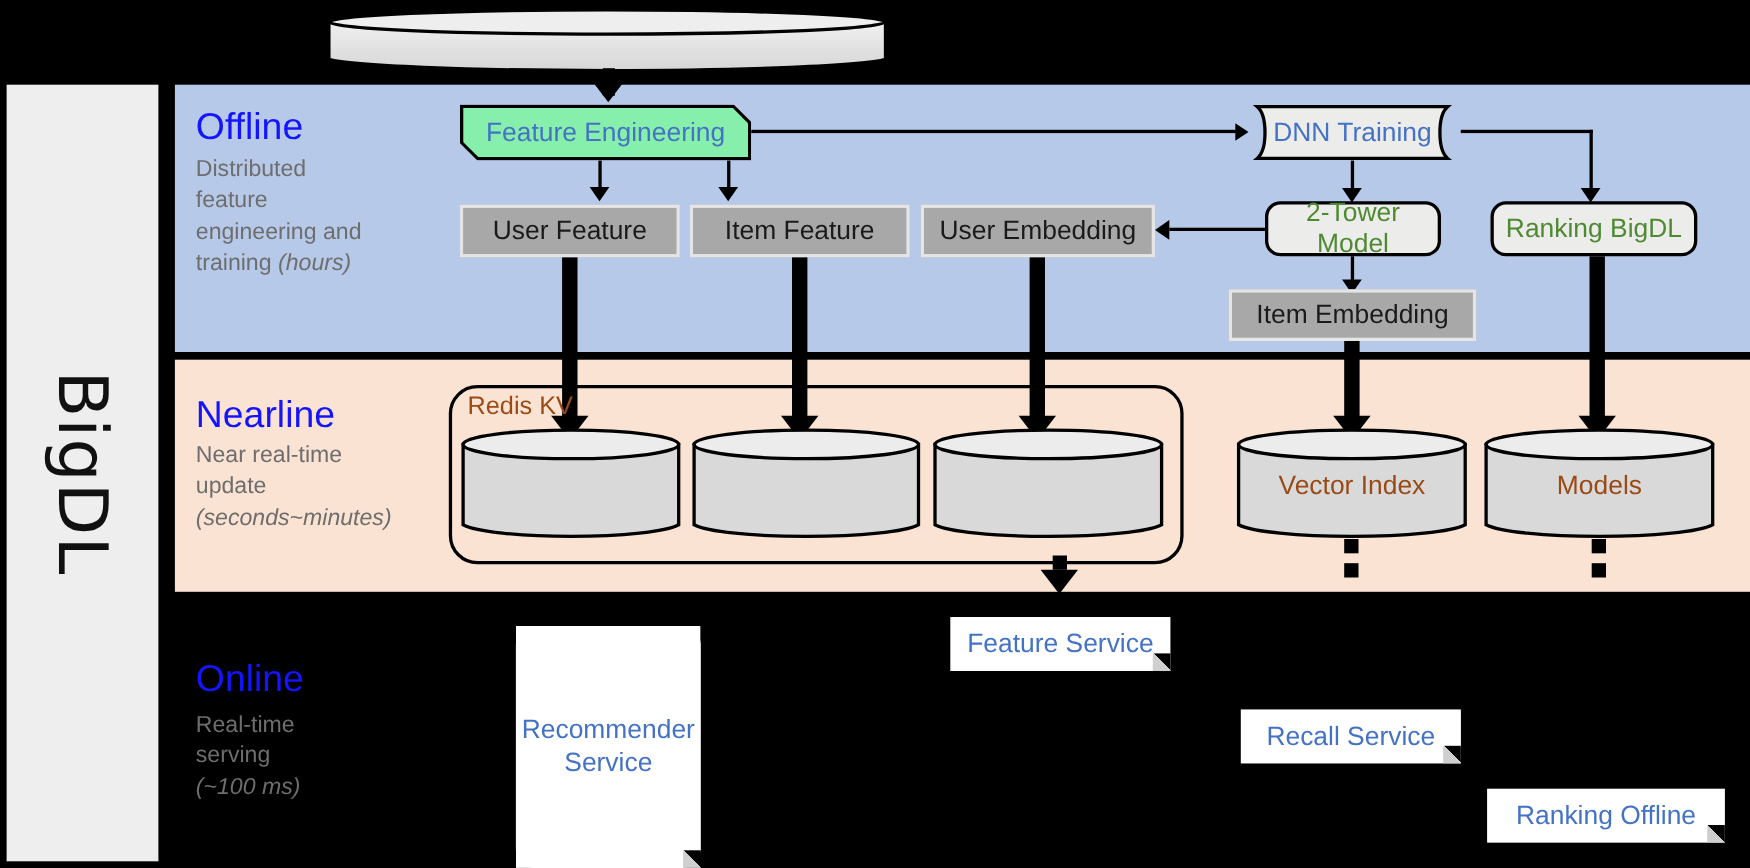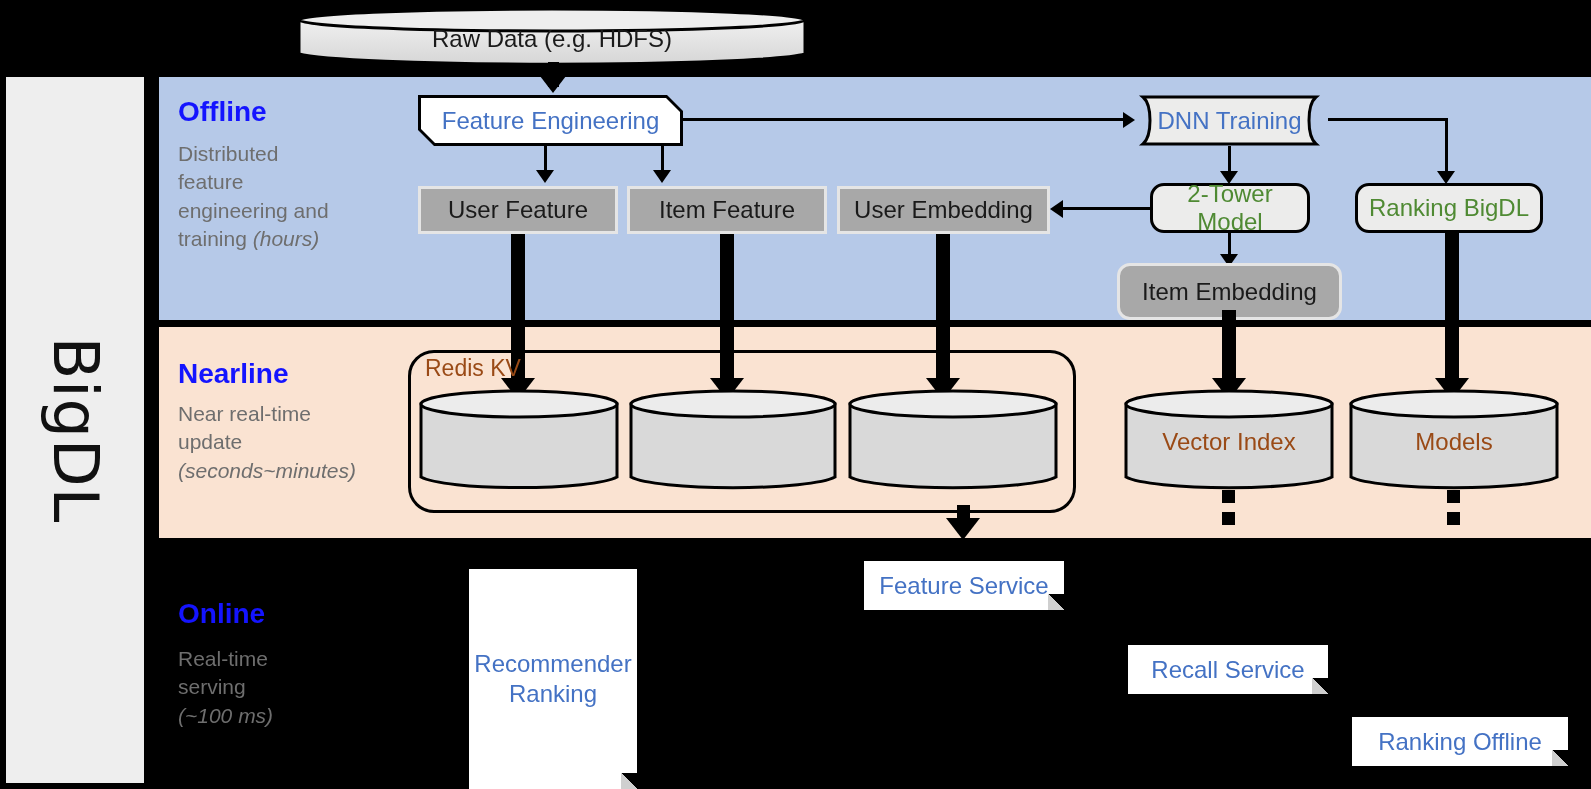--- a/index.html
+++ b/index.html
@@ -14,39 +14,39 @@
   #sidebar{left:6px;top:77px;width:138px;height:706px;background:#eeeeee;}
   #sidebar-label{
     position:absolute;left:50%;top:50%;
     transform:translate(-50%,-50%) rotate(90deg);
     transform-origin:center center;
     font-size:62px;color:#111;letter-spacing:1px;white-space:nowrap;
     font-family:"DejaVu Sans",sans-serif;
   }
 
   
-  .band-title{position:absolute;color:#1414ff;font-size:28px;font-weight:700;white-space:nowrap;}
+  .band-title{position:absolute;color:#1414ff;font-size:34px;font-weight:400;white-space:nowrap;}
   .band-desc{position:absolute;color:#6e6e6e;font-size:21px;line-height:1.35;}
   .band-desc i{font-style:italic;}
 
   
   .gbox{position:absolute;box-sizing:border-box;display:flex;align-items:center;
         justify-content:center;text-align:center;}
   .grayb{background:#a8a8a8;border:3px solid #e5e5e5;color:#1a1a1a;font-size:24px;}
   .lightb{background:#ececeb;border:3px solid #000;font-size:24px;}
   .blue-txt{color:#4472c4;}
   .green-txt{color:#4f8a33;}
 
   
   #feature-engineering{
     clip-path:polygon(0 0, calc(100% - 16px) 0, 100% 16px, 100% 100%, 16px 100%, 0 calc(100% - 16px));
     background:#000;border:0;padding:3px;
   }
   #feature-engineering .inner{
-    width:100%;height:100%;background:#ffffff;display:flex;align-items:center;justify-content:center;
+    width:100%;height:100%;background:#86efac;display:flex;align-items:center;justify-content:center;
     clip-path:polygon(0 0, calc(100% - 14px) 0, 100% 14px, 100% 100%, 14px 100%, 0 calc(100% - 14px));
   }
 
   
   #dnn-training{background:transparent;border:0;}
   #dnn-training .inner{position:absolute;inset:0;display:flex;align-items:center;justify-content:center;}
   .rounded{border-radius:14px;}
 
   
   .cyl{position:absolute;}
@@ -95,21 +95,20 @@
   <svg viewBox="0 0 512 62" preserveAspectRatio="none">
     <defs>
       <linearGradient id="cylg" x1="0" y1="0" x2="0" y2="1">
         <stop offset="0%" stop-color="#f0f0f0"></stop>
           <stop offset="100%" stop-color="#d6d6d6"></stop>
       </linearGradient>
     </defs>
     <path d="M3,14 L3,48 A256,12 0 0 0 509,48 L509,14 Z" fill="url(#cylg)" stroke="#000" stroke-width="3"></path>
     <ellipse cx="256" cy="14" rx="253" ry="11" fill="#eeeeee" stroke="#000" stroke-width="3"></ellipse>
   </svg>
-  <div class="cyl-label" style="color:#1a1a1a;top:52%;">Raw Data (e.g. HDFS)</div>
 </div>
 
 <div class="thin-line" style="left:548px;top:62px;width:11px;height:25px;"></div>
 <div class="arrowhead-down med" style="left:540px;top:76px;"></div>
 
 <div class="band-title" style="left:178px;top:96px;">Offline</div>
 <div class="band-desc" style="left:178px;top:140px;width:215px;">
   <span>Distributed</span><br>
   <span>feature</span><br>
   <span>engineering and</span><br>
@@ -164,21 +163,21 @@
 <div class="gbox lightb rounded" style="left:1355px;top:183px;width:188px;height:50px;">
   <span class="green-txt">Ranking BigDL</span>
 </div>
 
 <div class="thin-line" style="left:1063px;top:207px;width:88px;height:3px;"></div>
 <div class="arrowhead-left" style="left:1050px;top:200px;"></div>
 
 <div class="thin-line" style="left:1228px;top:233px;width:3px;height:25px;"></div>
 <div class="arrowhead-down" style="left:1220px;top:254px;"></div>
 
-<div class="gbox grayb" style="left:1117px;top:263px;width:225px;height:57px;border-radius:13px;">
+<div class="gbox grayb" style="left:1117px;top:263px;width:225px;height:47px;">
   <span>Item Embedding</span>
 </div>
 
 <div class="thick-line" style="left:511px;top:234px;width:14px;height:150px;"></div>
 <div class="arrowhead-down big" style="left:501px;top:378px;"></div>
 
 <div class="thick-line" style="left:720px;top:234px;width:14px;height:150px;"></div>
 <div class="arrowhead-down big" style="left:710px;top:378px;"></div>
 
 <div class="thick-line" style="left:936px;top:234px;width:14px;height:150px;"></div>
@@ -253,21 +252,21 @@
   <span>serving</span><br>
   <i>(~100 ms)</i>
 </div>
 
 <div class="note" style="left:469px;top:569px;width:168px;height:220px;border-radius:17px;">
   <div class="note-body"></div>
   <div class="fold"></div>
   <div class="note-label">
     <div>
       <span>Recommender</span><br>
-      <span>Ranking</span>
+      <span>Service</span>
     </div>
   </div>
 </div>
 
 <div class="note" style="left:864px;top:561px;width:200px;height:49px;">
   <div class="note-body"></div>
   <div class="fold"></div>
   <div class="note-label">
     <span>Feature Service</span>
   </div>

